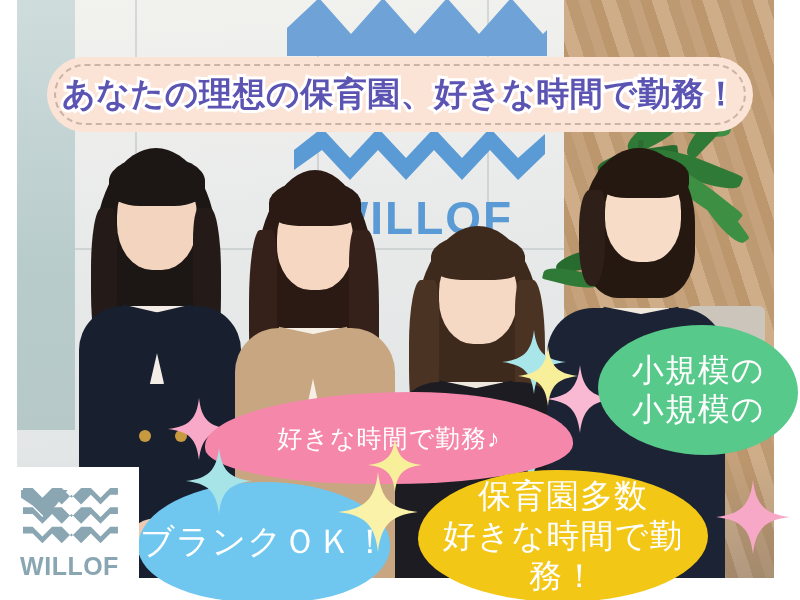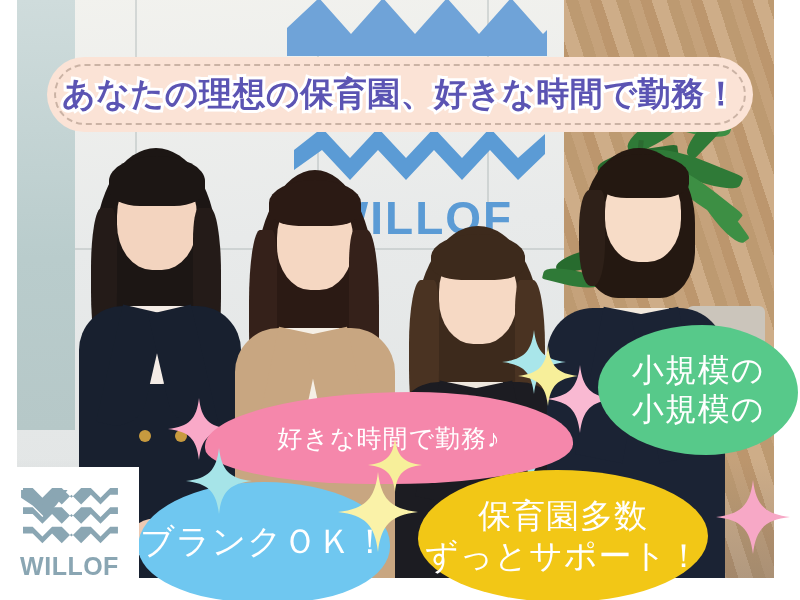--- a/index.html
+++ b/index.html
@@ -312,21 +312,21 @@
     <span>好きな時間で勤務♪</span>
   </div>
 
   <div class="bubble bubble-blue">
     <span>ブランクＯＫ！</span>
   </div>
 
   <div class="bubble bubble-yellow">
     <div>
       <span>保育園多数</span>
-      <span>ずっとサポート！</span>
+      <span>好きな時間で勤務！</span>
     </div>
   </div>
 
   <div class="logo-card">
     <svg class="logo-zig" viewBox="0 0 100 64">
       <path d="M0,4 L12,4 L24,16 L36,4 L48,4 L36,20 L24,32 L12,20 L0,12 Z" fill="#8aa6b3"></path>
       <g fill="#8aa6b3">
         <path d="M2,2 L12,2 L22,12 L32,2 L42,2 L52,12 L62,2 L72,2 L82,12 L92,2 L100,2 L100,9 L92,9 L82,19 L72,9 L62,19 L52,9 L42,19 L32,9 L22,19 L12,9 L2,9 Z"></path>
         <path d="M2,22 L12,22 L22,32 L32,22 L42,22 L52,32 L62,22 L72,22 L82,32 L92,22 L100,22 L100,29 L92,29 L82,39 L72,29 L62,39 L52,29 L42,39 L32,29 L22,39 L12,29 L2,29 Z"></path>
         <path d="M2,42 L12,42 L22,52 L32,42 L42,42 L52,52 L62,42 L72,42 L82,52 L92,42 L100,42 L100,49 L92,49 L82,59 L72,49 L62,59 L52,49 L42,59 L32,49 L22,59 L12,49 L2,49 Z"></path>

